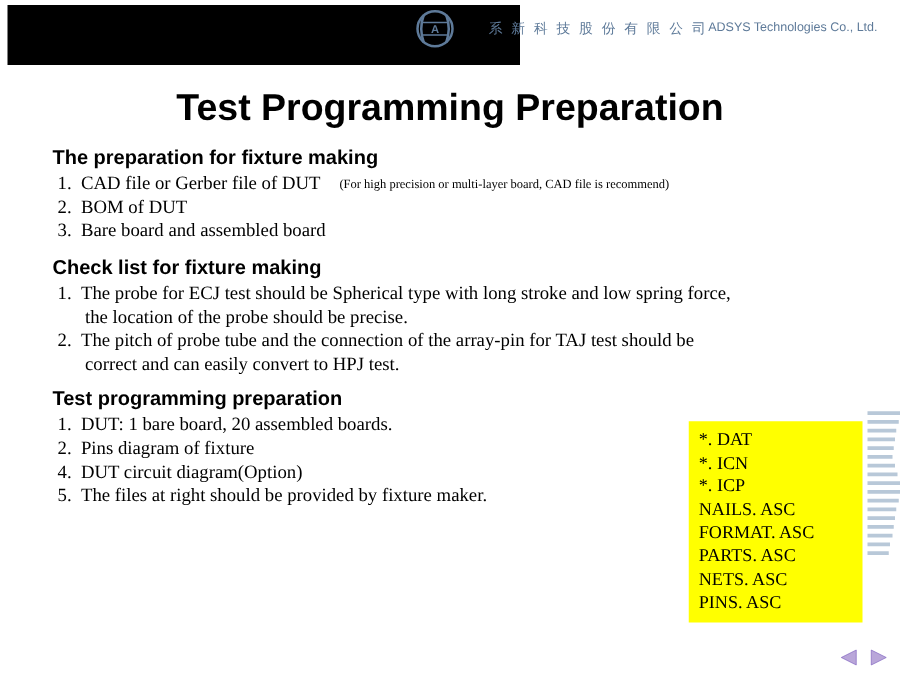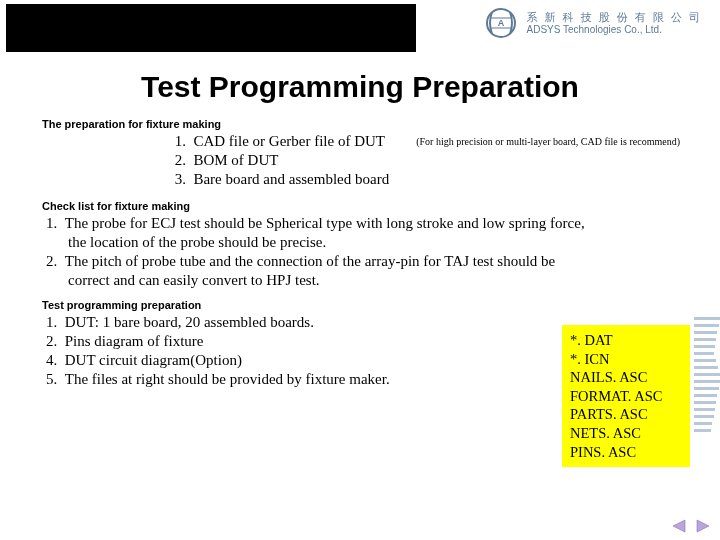--- a/index.html
+++ b/index.html
@@ -15,53 +15,53 @@
   }
   .blackbox {
     position: absolute; top: 4px; left: 6px;
     width: 410px; height: 48px; background: #000;
   }
   .company {
     position: absolute; top: 6px; right: 18px;
     display: flex; align-items: center; gap: 8px;
   }
   .company svg { flex: 0 0 auto; }
-  .company-text { display: flex; flex-direction: column; font-family: Arial, sans-serif; }
+  .company-text { display: flex; flex-direction: row; font-family: Arial, sans-serif; margin-left: 18px; }
   .company-text .cn { font-size: 11px; letter-spacing: 2px; color: #5e7a99; line-height: 1.1; }
   .company-text .en { font-size: 10px; color: #5e7a99; line-height: 1.1; }
 
   .content {
     position: absolute; top: 70px; left: 0; right: 0; bottom: 0;
     padding: 0 40px 0 40px;
   }
   h1 {
     font-family: Arial, "Helvetica Neue", sans-serif;
     font-weight: 700; font-size: 30px;
     text-align: center; margin: 0 0 14px 0;
   }
   .section-label {
     font-family: Arial, sans-serif; font-weight: 700;
-    font-size: 11px; margin: 4px 0 2px 2px;
+    font-size: 16px; margin: 4px 0 2px 2px;
   }
   ol.numbered {
     list-style: none; padding: 0 0 0 6px; margin: 0 0 8px 0;
     font-size: 15px; line-height: 1.25;
   }
   ol.numbered li { padding-left: 22px; text-indent: -22px; }
   .aside-note {
     font-size: 10px;
   }
-  .prep-row { display: flex; align-items: flex-start; gap: 27px; justify-content: flex-end; }
+  .prep-row { display: flex; align-items: flex-start; gap: 11px; }
   .prep-row ol { flex: 0 0 auto; }
   .prep-row .aside-note { margin-top: 4px; }
 
   .lower { position: relative; margin-top: 8px; }
   .filesbox {
     position: absolute; right: -10px; top: 26px;
-    width: 128px; background: #ffff00;
+    width: 139px; background: #ffff00;
     padding: 6px 8px; font-size: 14.5px; line-height: 1.28;
   }
   .stripes {
     position: absolute; right: -40px; top: 18px;
     width: 26px;
   }
   .stripes div {
     height: 3px; background: #b8c8d8; margin-bottom: 4px;
     width: 100%;
   }
@@ -138,20 +138,21 @@
     <ol class="numbered" style="max-width:460px;">
       <li>1.&nbsp;&nbsp;<span>DUT: 1 bare board, 20 assembled boards.</span></li>
       <li>2.&nbsp;&nbsp;<span>Pins diagram of fixture</span></li>
       <li>4.&nbsp;&nbsp;<span>DUT circuit diagram(Option)</span></li>
       <li>5.&nbsp;&nbsp;<span>The files at right should be provided by fixture maker.</span></li>
     </ol>
 
     <div class="filesbox">
       <div>*. DAT</div>
       <div>*. ICN</div>
+      <div>*. ICP</div>
       <div>NAILS. ASC</div>
       <div>FORMAT. ASC</div>
       <div>PARTS. ASC</div>
       <div>NETS. ASC</div>
       <div>PINS. ASC</div>
     </div>
 
     <div class="stripes">
       <div></div>
         <div></div>

